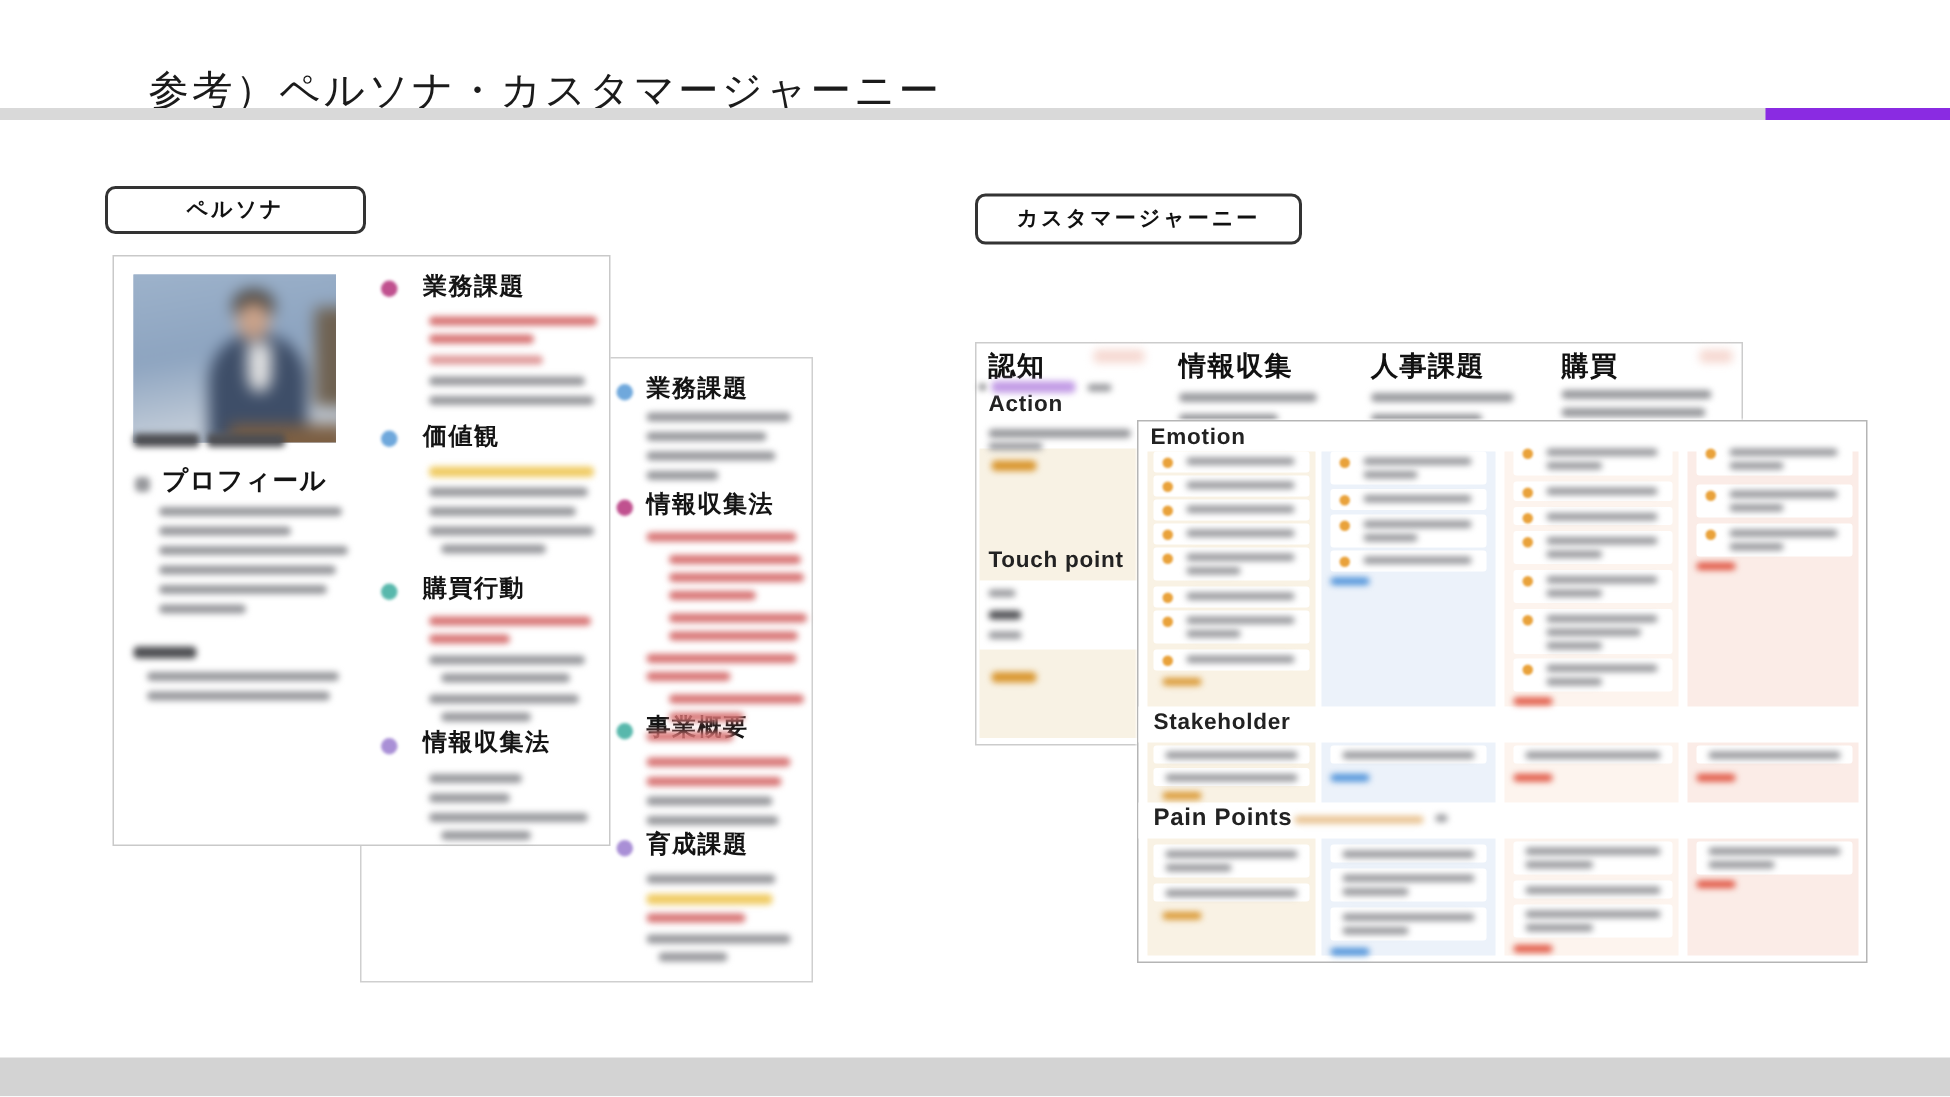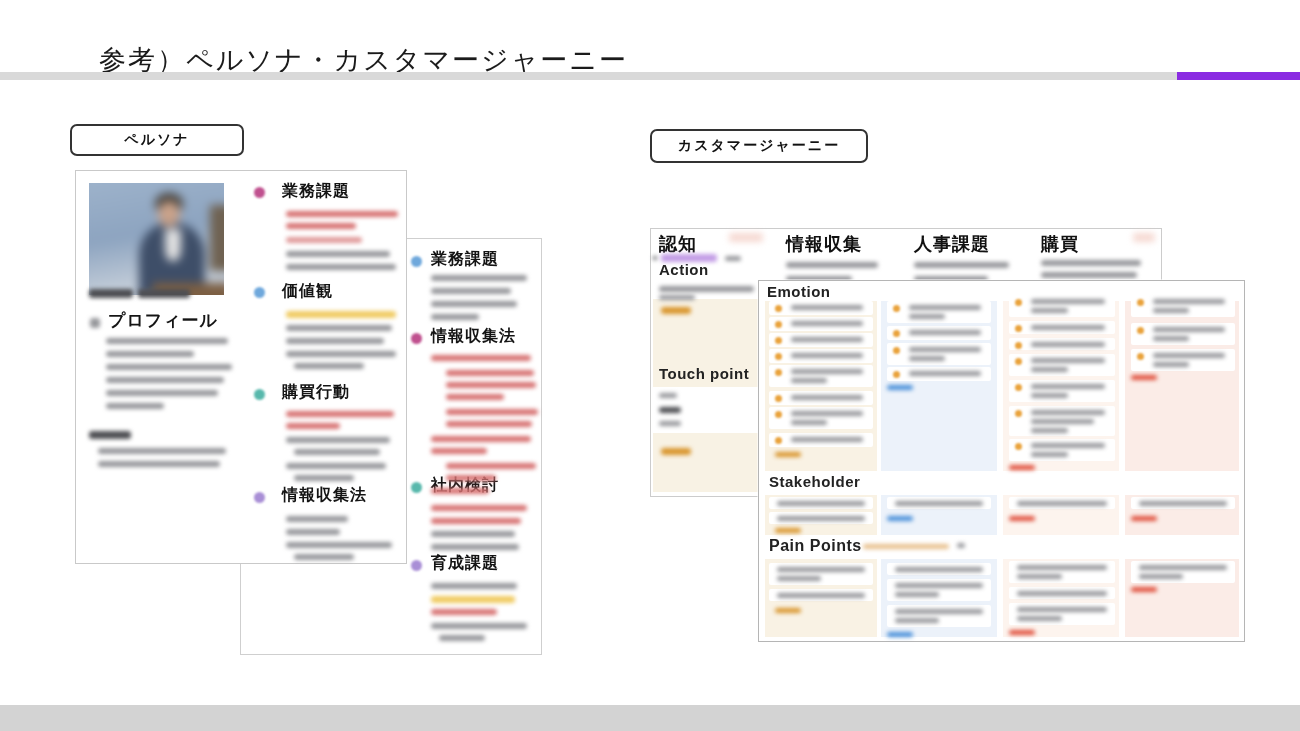--- a/index.html
+++ b/index.html
@@ -79,21 +79,21 @@
   <div class="tagbox tag-journey">
     <span>カスタマージャーニー</span>
   </div>
 
   <div class="card" id="p2">
     <i class="dot" style="left:170px;top:17px;background:#6fa8dc"></i>
     <h3 class="sech" style="left:190px;top:10px">業務課題</h3>
     <i class="dot" style="left:170px;top:94px;background:#c0518f"></i>
     <h3 class="sech" style="left:190px;top:87px">情報収集法</h3>
     <i class="dot" style="left:170px;top:243px;background:#58b8ac"></i>
-    <h3 class="sech" style="left:190px;top:236px">社内検討</h3>
+    <h3 class="sech" style="left:190px;top:236px">事業概要</h3>
     <i class="dot" style="left:170px;top:321px;background:#a98fd6"></i>
     <h3 class="sech" style="left:190px;top:314px">育成課題</h3>
   <i class="bar g" style="left: 190px; top: 36px; width: 96px; height: 6px;"></i>
       <i class="bar g" style="left: 190px; top: 49px; width: 80px; height: 6px;"></i>
       <i class="bar g" style="left: 190px; top: 62px; width: 86px; height: 6px;"></i>
       <i class="bar g" style="left: 190px; top: 75px; width: 48px; height: 6px;"></i>
       <i class="bar r" style="left: 190px; top: 116px; width: 100px; height: 6px;"></i>
       <i class="bar r" style="left: 205px; top: 131px; width: 88px; height: 6px;"></i>
       <i class="bar r" style="left: 205px; top: 143px; width: 90px; height: 6px;"></i>
       <i class="bar r" style="left: 205px; top: 155px; width: 58px; height: 6px;"></i>

